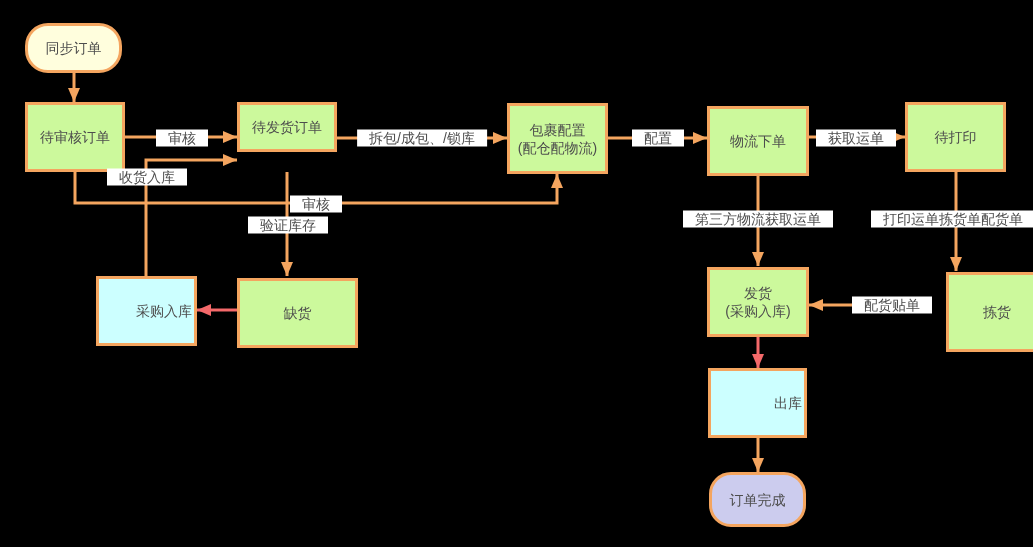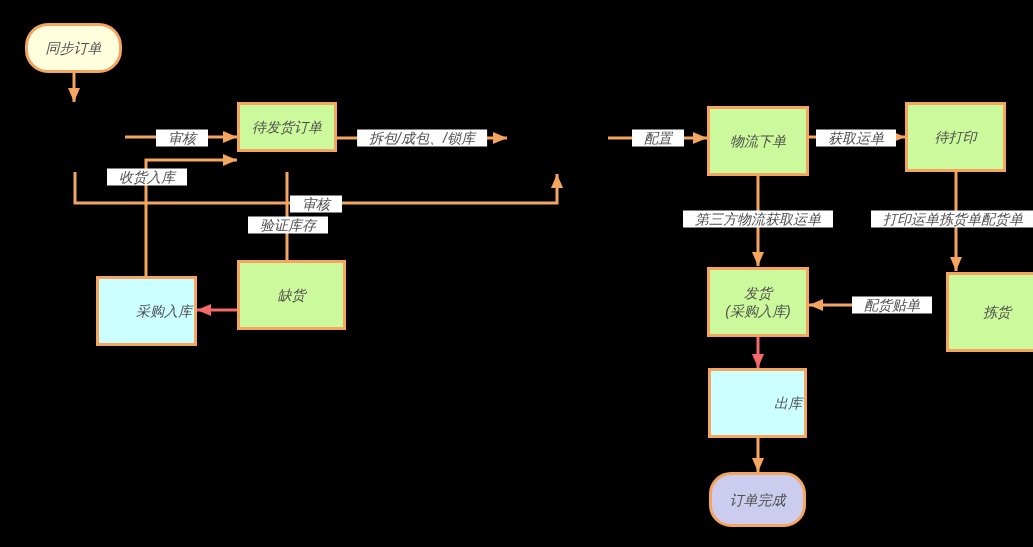--- a/index.html
+++ b/index.html
@@ -14,21 +14,20 @@
     --labelbg:#ffffff;
   }
   *{box-sizing:border-box;margin:0;padding:0;}
   html,body{background:var(--bg);}
   body{font-family:"Liberation Sans","DejaVu Sans",sans-serif;}
   .stage{
     position:relative;
     width:1033px;height:547px;
     background:var(--bg);
     overflow:hidden;
-    font-style:italic;
   }
   .edges{position:absolute;left:0;top:0;}
   .edge{stroke:var(--orange);stroke-width:3;fill:none;}
   .edge.red{stroke:var(--red);}
   .node{
     position:absolute;
     border:3px solid var(--orange);
     background:var(--green);
     display:flex;align-items:center;justify-content:center;
     text-align:center;
@@ -77,39 +76,46 @@
     <path class="edge" d="M956 172 L956 271" marker-end="url(#ah-o)"></path>
     <path class="edge" d="M905 305 L809 305" marker-end="url(#ah-o)"></path>
     <path class="edge red" d="M758 337 L758 368" marker-end="url(#ah-r)"></path>
     <path class="edge" d="M758 438 L758 472" marker-end="url(#ah-o)"></path>
   </svg>
 
   <div class="node yellow" style="left:25px;top:23px;width:97px;height:50px">
     <span class="node-label">同步订单</span>
   </div>
 
+  <div class="node" style="left:25px;top:102px;width:100px;height:70px">
+    <span class="node-label">待审核订单</span>
+  </div>
 
   <div class="node" style="left:237px;top:102px;width:100px;height:50px">
     <span class="node-label">待发货订单</span>
   </div>
 
+  <div class="node" style="left:507px;top:103px;width:101px;height:71px">
+    <span class="node-label">包裹配置
+(配仓配物流)</span>
+  </div>
 
   <div class="node" style="left:707px;top:106px;width:102px;height:70px">
     <span class="node-label">物流下单</span>
   </div>
 
   <div class="node" style="left:905px;top:102px;width:101px;height:70px">
     <span class="node-label">待打印</span>
   </div>
 
   <div class="node cyan" style="left:96px;top:276px;width:101px;height:70px">
     <span class="node-label">采购入库</span>
   </div>
 
-  <div class="node" style="left:237px;top:260px;width:109px;height:70px">
+  <div class="node" style="left:237px;top:278px;width:121px;height:70px">
     <span class="node-label">缺货</span>
   </div>
 
   <div class="node" style="left:707px;top:267px;width:102px;height:70px">
     <span class="node-label">发货
 (采购入库)</span>
   </div>
 
   <div class="node" style="left:946px;top:272px;width:102px;height:80px">
     <span class="node-label">拣货</span>

